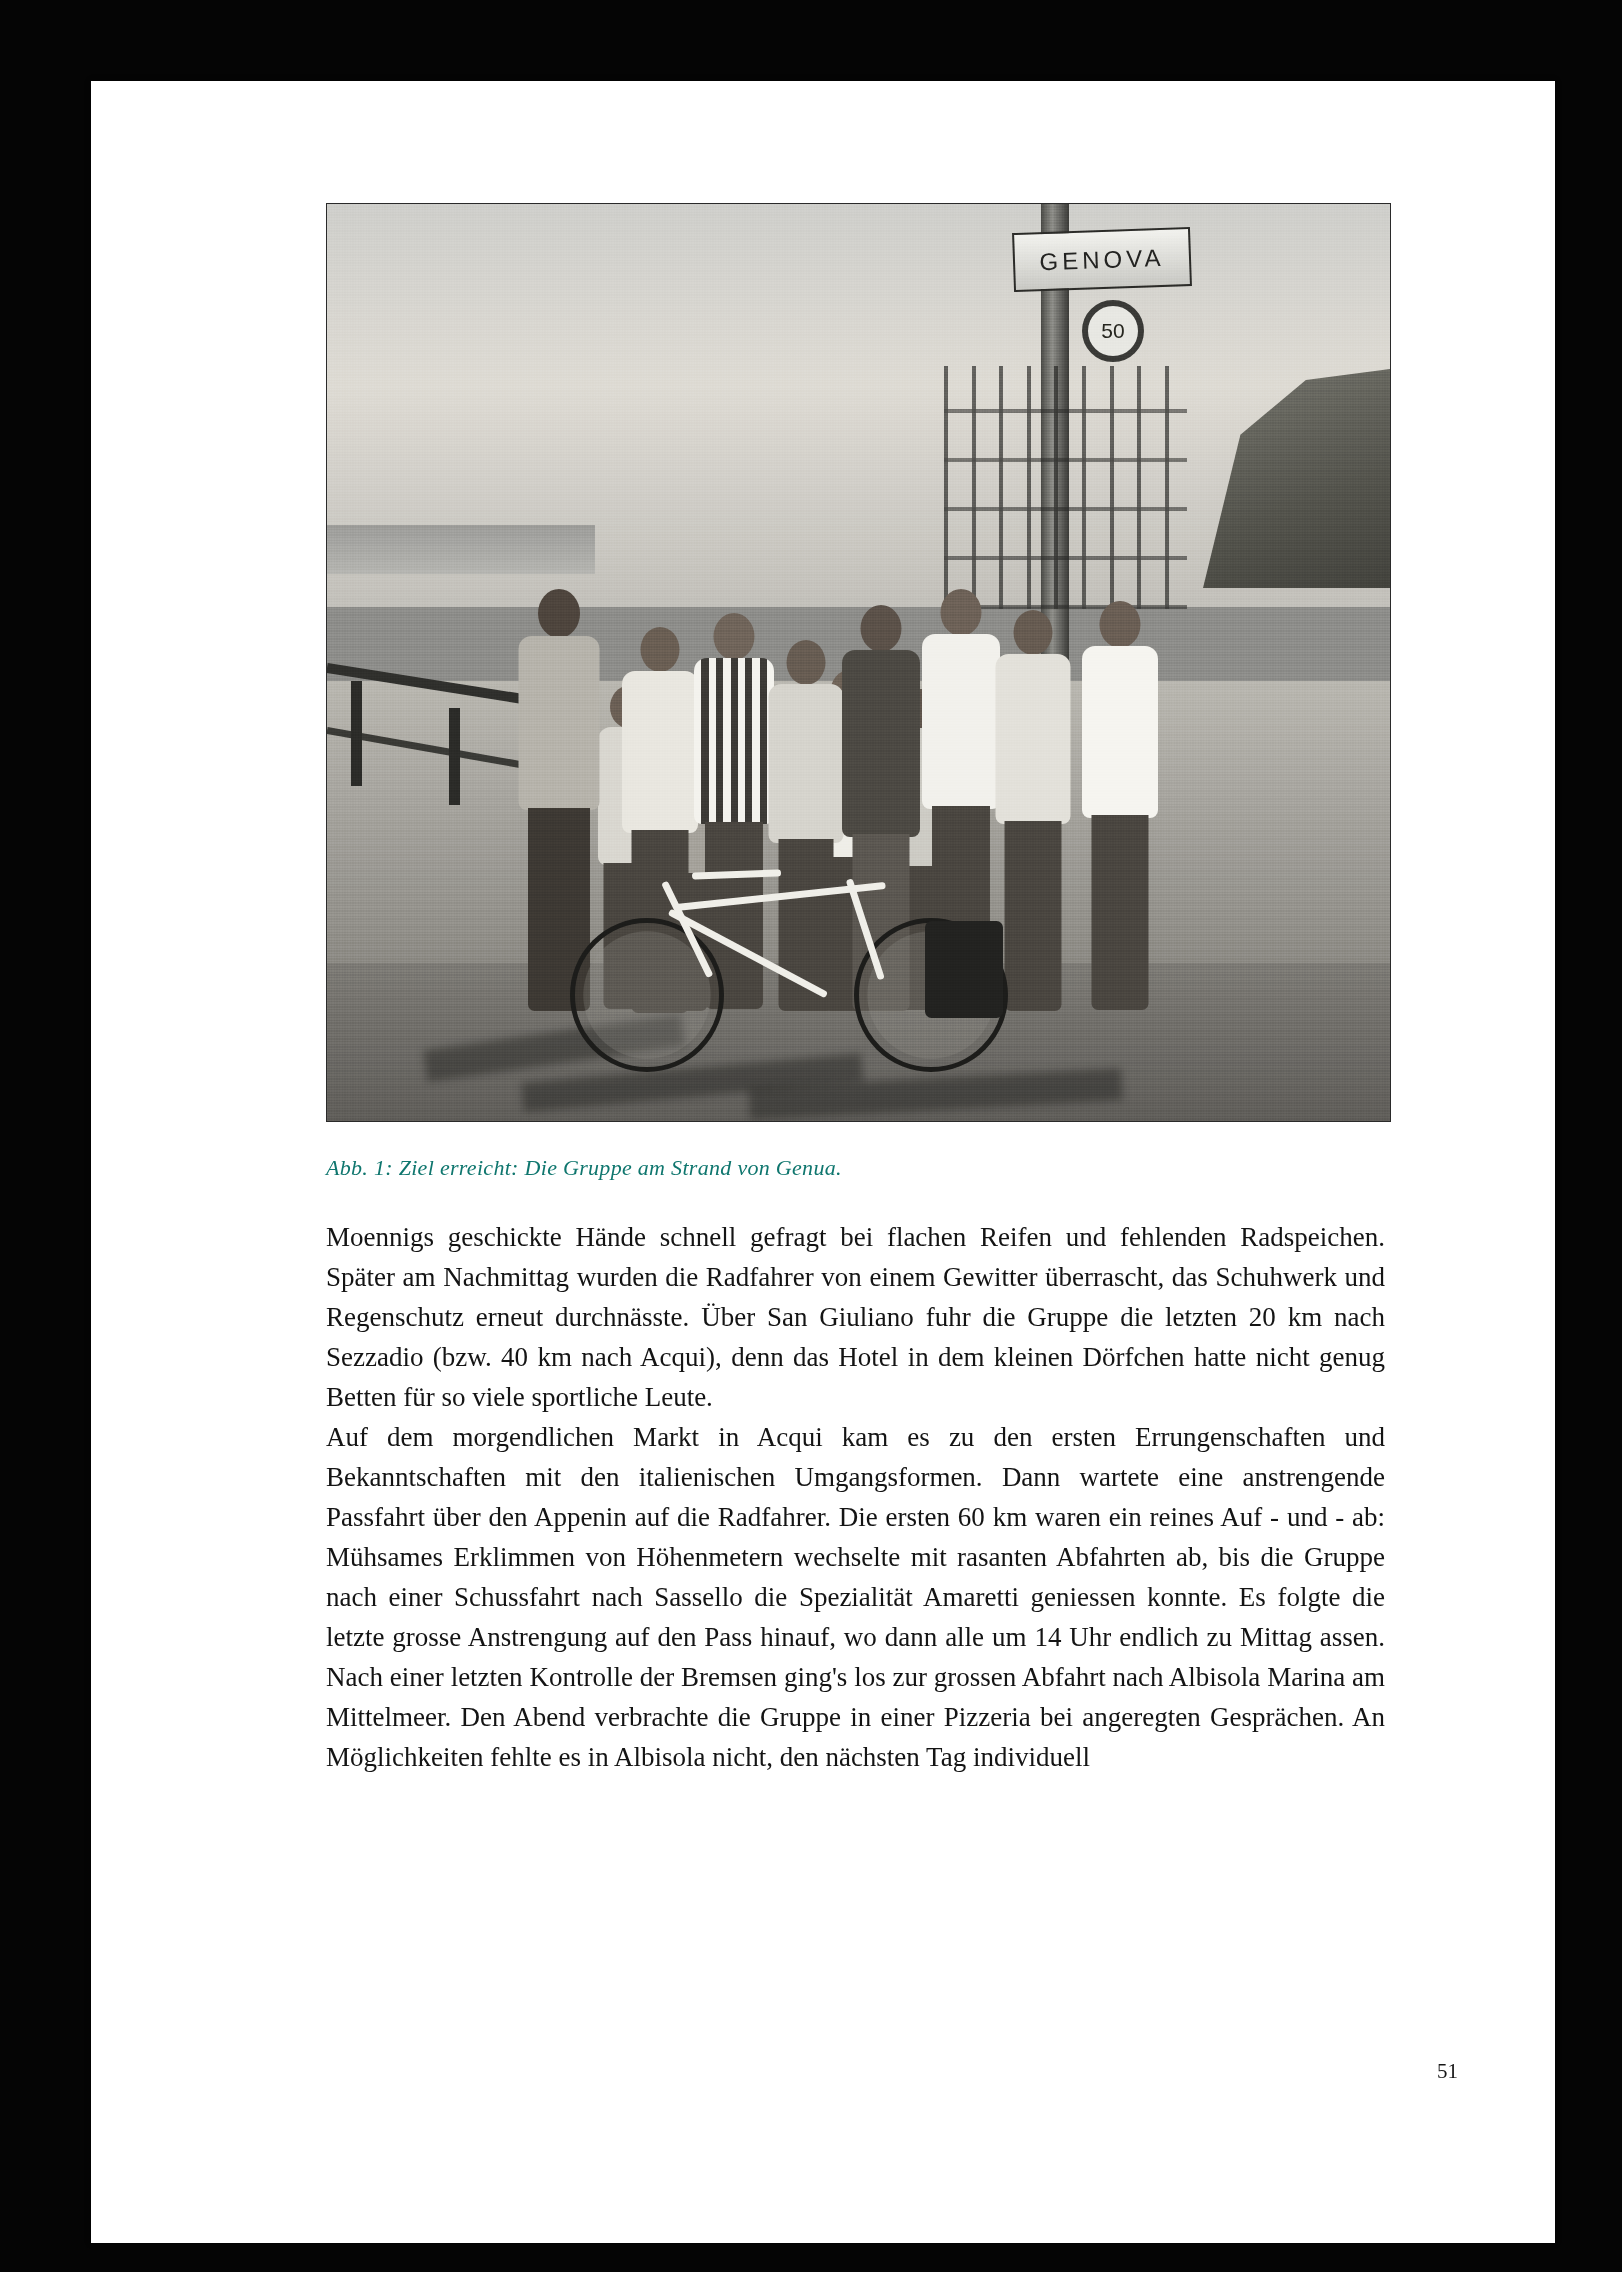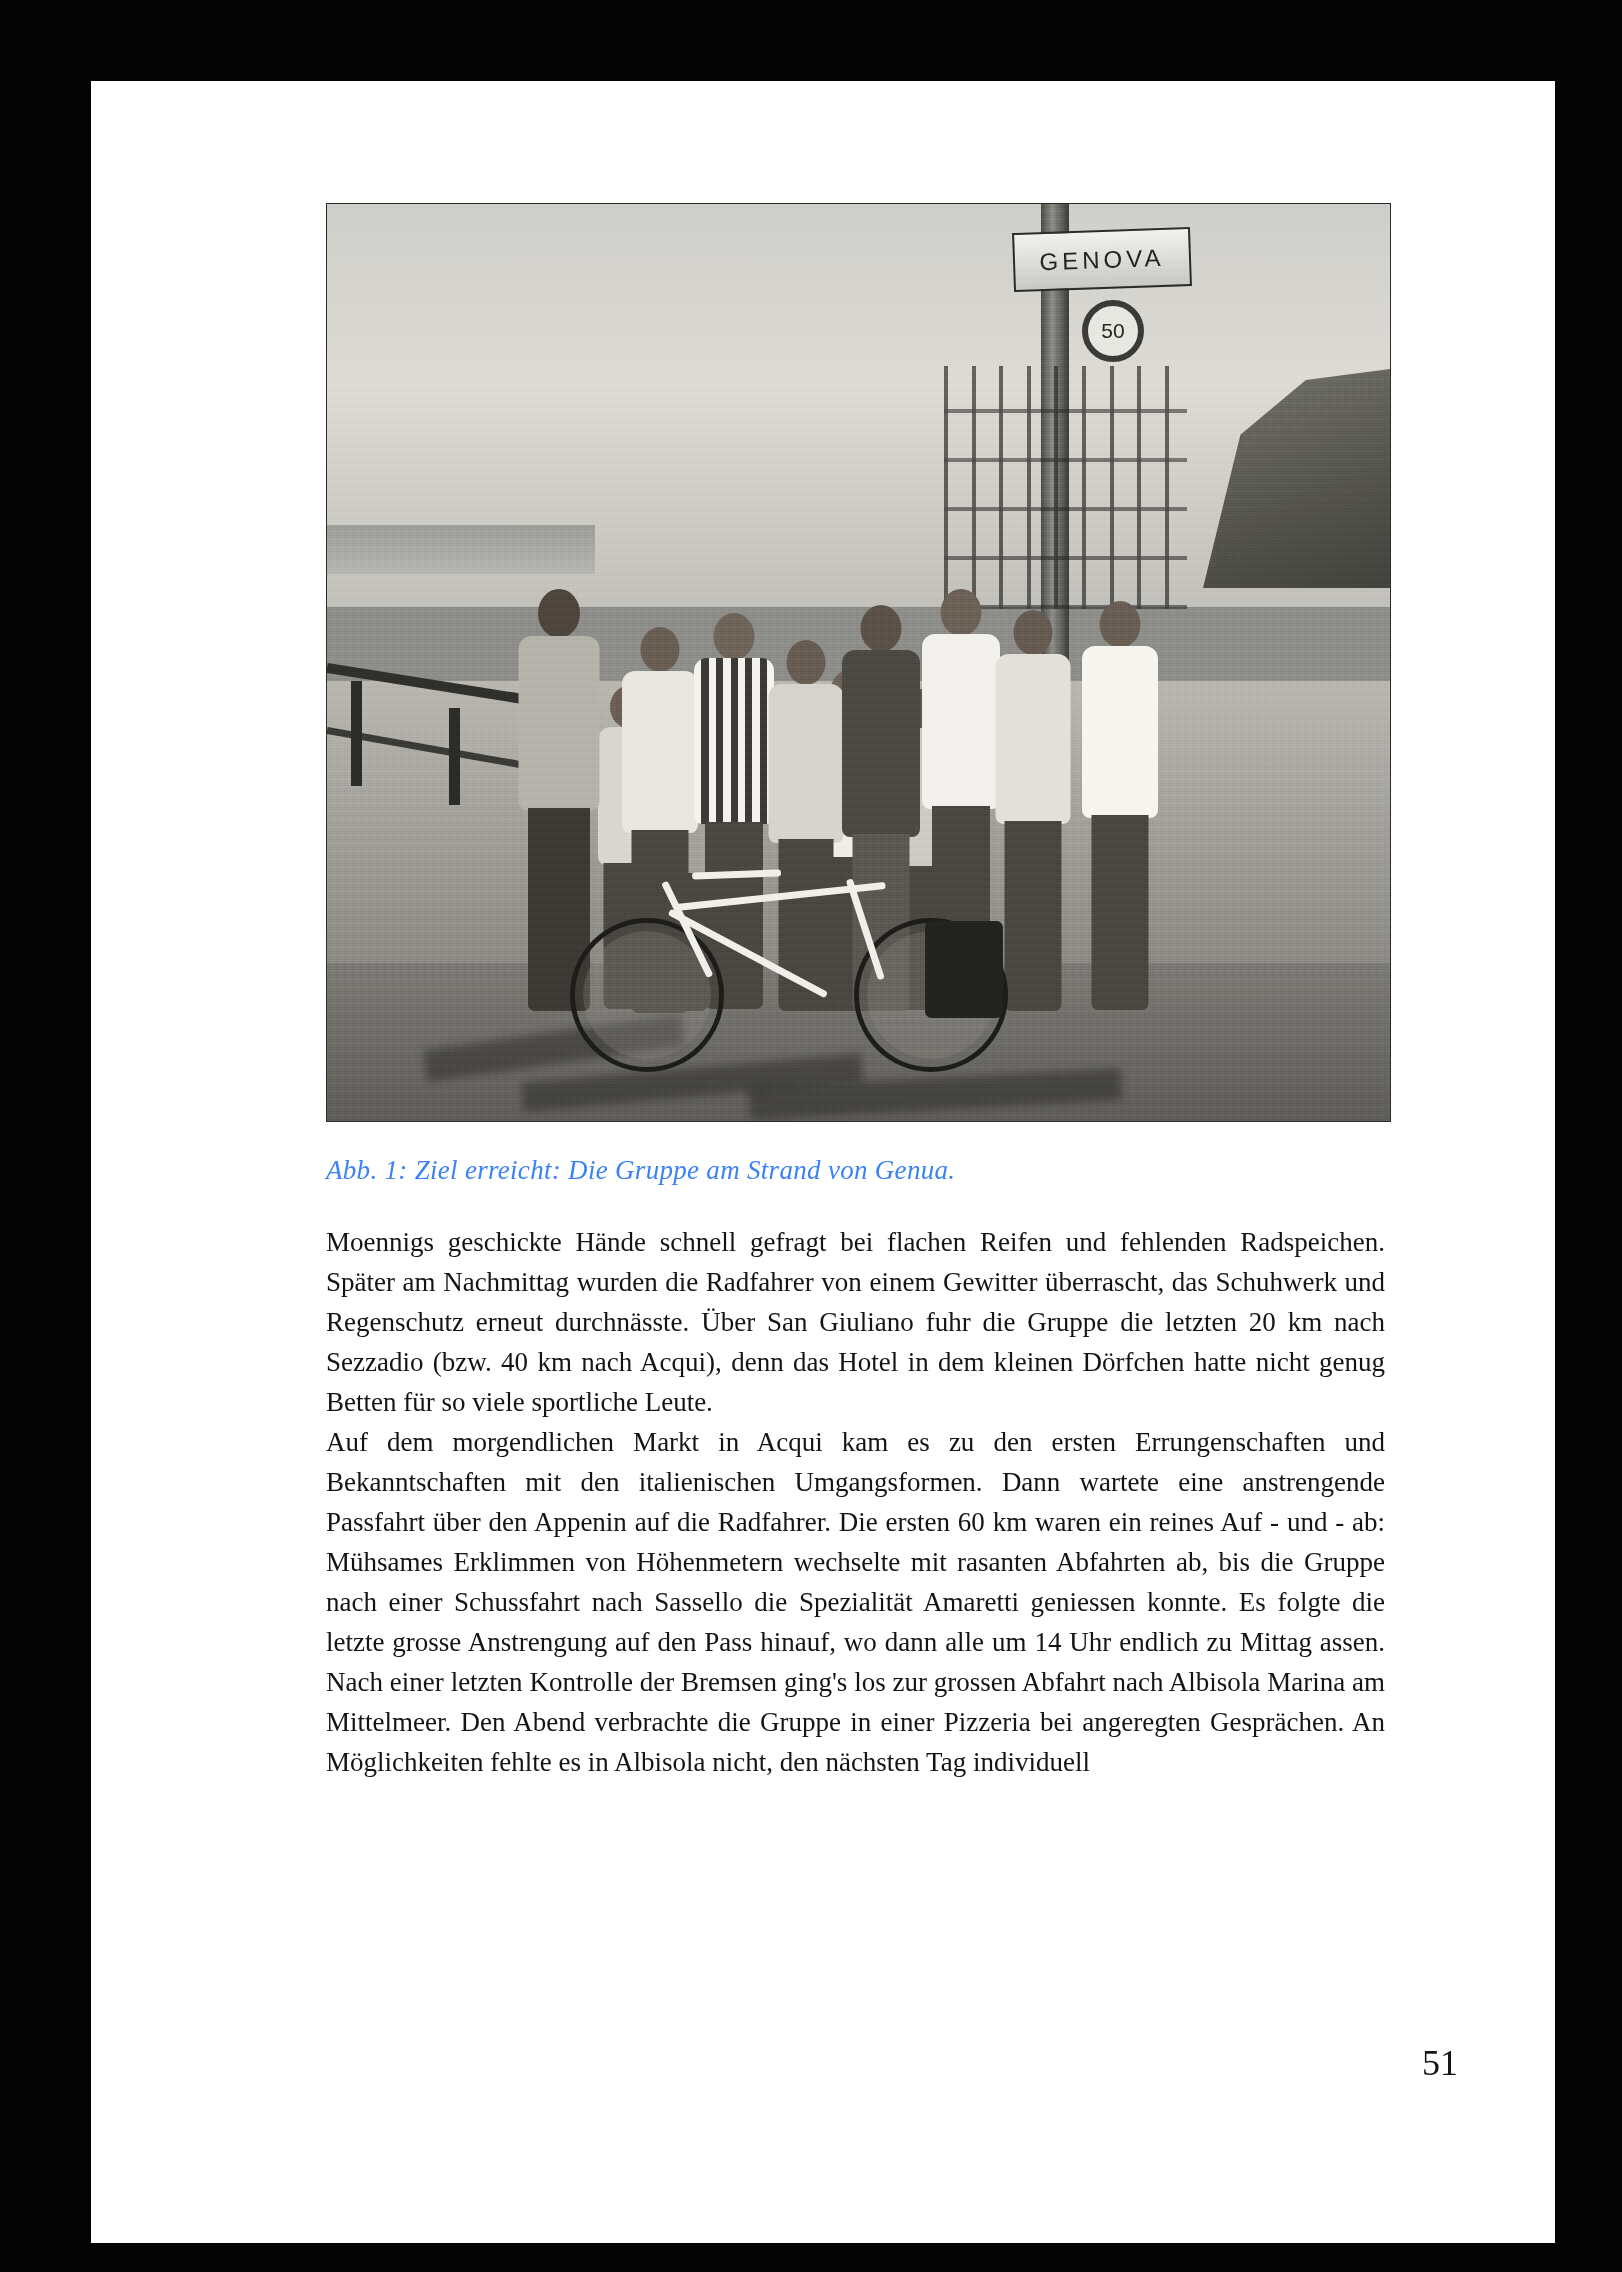--- a/index.html
+++ b/index.html
@@ -251,43 +251,43 @@
     background-image:
       repeating-linear-gradient(0deg, rgba(255,255,255,.035) 0 0.8px, rgba(0,0,0,.035) 0.8px 1.6px),
       repeating-linear-gradient(90deg, rgba(255,255,255,.02) 0 0.8px, rgba(0,0,0,.02) 0.8px 1.6px);
     mix-blend-mode: overlay;
   }
   
   #caption {
     margin: 23px 0 0 93px;
     width: 1055px;
     font-style: italic;
-    font-size: 27px;
-    color: #3b82f6;
+    font-size: 22px;
+    color: #0f766e;
     letter-spacing: 0.3px;
   }
   
   #body-text {
     margin: 36px 0 0 93px;
     width: 1059px;
   }
   #body-text p {
     margin: 0;
     font-size: 27px;
     line-height: 40px;
     color: #141414;
     text-align: justify;
     text-justify: inter-word;
     hyphens: manual;
   }
   #page-number {
     position: absolute;
     right: 97px;
     bottom: 159px;
-    font-size: 36px;
+    font-size: 21px;
     color: #151515;
   }
 </style>
 </head>
 <body>
 
 <div id="scan-area">
   <div id="page-sheet">
     <div id="page-inner">
 

